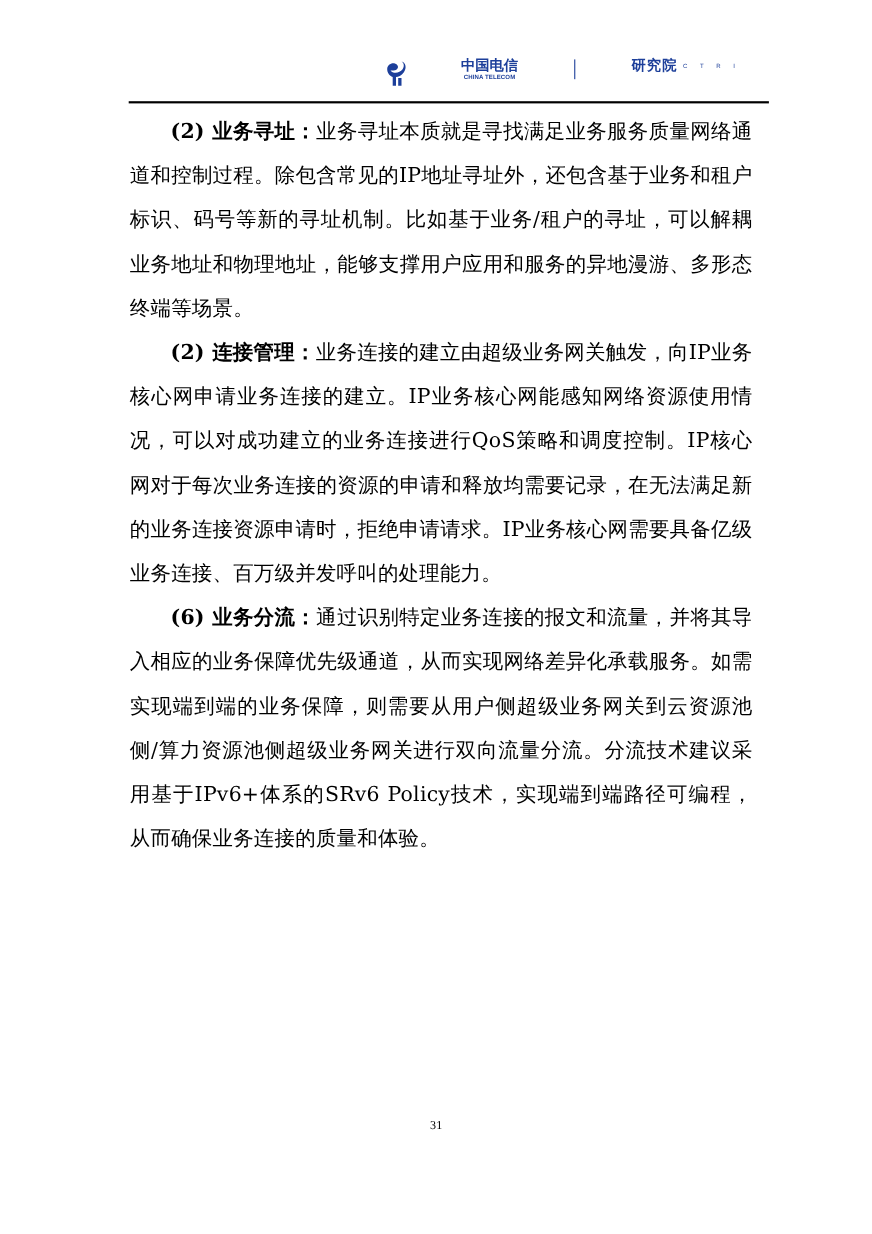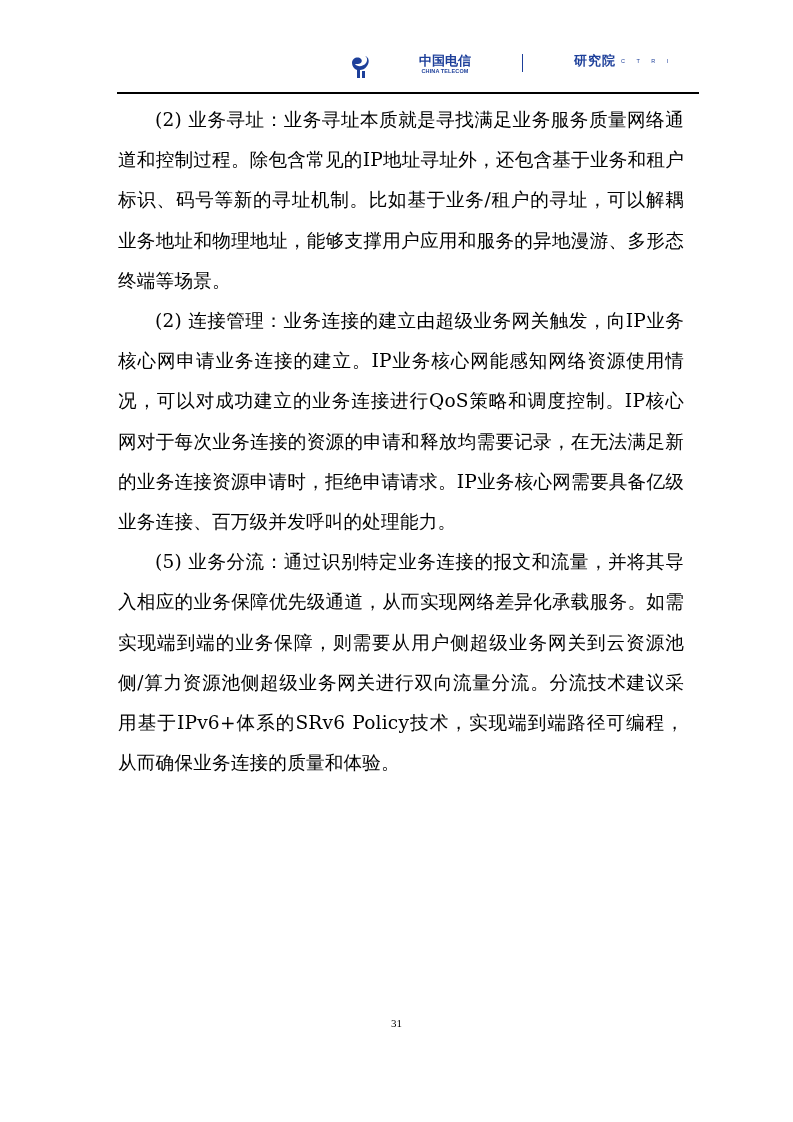--- a/index.html
+++ b/index.html
@@ -12,21 +12,21 @@
     .logo-cn .zh { font-family: "DejaVu Sans", sans-serif; font-weight: bold; font-size: 13px; color: #1d3f9a; letter-spacing: 0px; }
     .logo-cn .en { font-family: "Liberation Sans", sans-serif; font-weight: bold; font-size: 5.5px; color: #1d3f9a; margin-top: 2px; letter-spacing: 0.1px; }
     .logo-sep { width: 1px; height: 18px; background: #1d3f9a; margin: 0 7px; }
     .logo-ctri { display: flex; flex-direction: row; align-items: center; line-height: 1; }
     .logo-ctri .zh { font-family: "DejaVu Sans", sans-serif; font-weight: bold; font-size: 13px; color: #1d3f9a; letter-spacing: 1px; }
     .logo-ctri .en { font-family: "Liberation Sans", sans-serif; font-size: 5.5px; color: #1d3f9a; margin-top: 2px; letter-spacing: 5px; padding-left: 5px; }
     .rule { position: absolute; left: 117px; top: 92px; width: 582px; height: 1.5px; background: #000; }
     .content { position: absolute; left: 118px; top: 100px; width: 566px; }
     p { margin: 0; font-size: 18.6px; line-height: 40.2px; text-align: justify; text-align-last: left; letter-spacing: 0.2px; }
     p.indent { text-indent: 37px; }
-    .lead { font-weight: normal; }
+    .lead { font-weight: bold; }
     .page-num { position: absolute; top: 1017px; left: 0; width: 793px; text-align: center; font-size: 11px;
                 font-family: "Liberation Serif", serif; }
   </style>
 </head>
 <body>
 
 <div class="header">
   <div class="logo">
     <div class="logo-mark">
       <svg width="22" height="26" viewBox="0 0 22 26">
@@ -49,17 +49,17 @@
 <div class="rule"></div>
 
 <div class="content">
   <p class="indent">
     <span class="lead">(2) 业务寻址：</span><span>业务寻址本质就是寻找满足业务服务质量网络通道和控制过程。除包含常见的IP地址寻址外，还包含基于业务和租户标识、码号等新的寻址机制。比如基于业务/租户的寻址，可以解耦业务地址和物理地址，能够支撑用户应用和服务的异地漫游、多形态终端等场景。</span>
   </p>
   <p class="indent">
     <span class="lead">(2) 连接管理：</span><span>业务连接的建立由超级业务网关触发，向IP业务核心网申请业务连接的建立。IP业务核心网能感知网络资源使用情况，可以对成功建立的业务连接进行QoS策略和调度控制。IP核心网对于每次业务连接的资源的申请和释放均需要记录，在无法满足新的业务连接资源申请时，拒绝申请请求。IP业务核心网需要具备亿级业务连接、百万级并发呼叫的处理能力。</span>
   </p>
   <p class="indent">
-    <span class="lead">(5) 业务分流：</span><span>通过识别特定业务连接的报文和流量，并将其导入相应的业务保障优先级通道，从而实现网络差异化承载服务。如需实现端到端的业务保障，则需要从用户侧超级业务网关到云资源池侧/算力资源池侧超级业务网关进行双向流量分流。分流技术建议采用基于IPv6+体系的SRv6 Policy技术，实现端到端路径可编程，从而确保业务连接的质量和体验。</span>
+    <span class="lead">(6) 业务分流：</span><span>通过识别特定业务连接的报文和流量，并将其导入相应的业务保障优先级通道，从而实现网络差异化承载服务。如需实现端到端的业务保障，则需要从用户侧超级业务网关到云资源池侧/算力资源池侧超级业务网关进行双向流量分流。分流技术建议采用基于IPv6+体系的SRv6 Policy技术，实现端到端路径可编程，从而确保业务连接的质量和体验。</span>
   </p>
 </div>
 
 <div class="page-num">31</div>
 
 </body></html>

